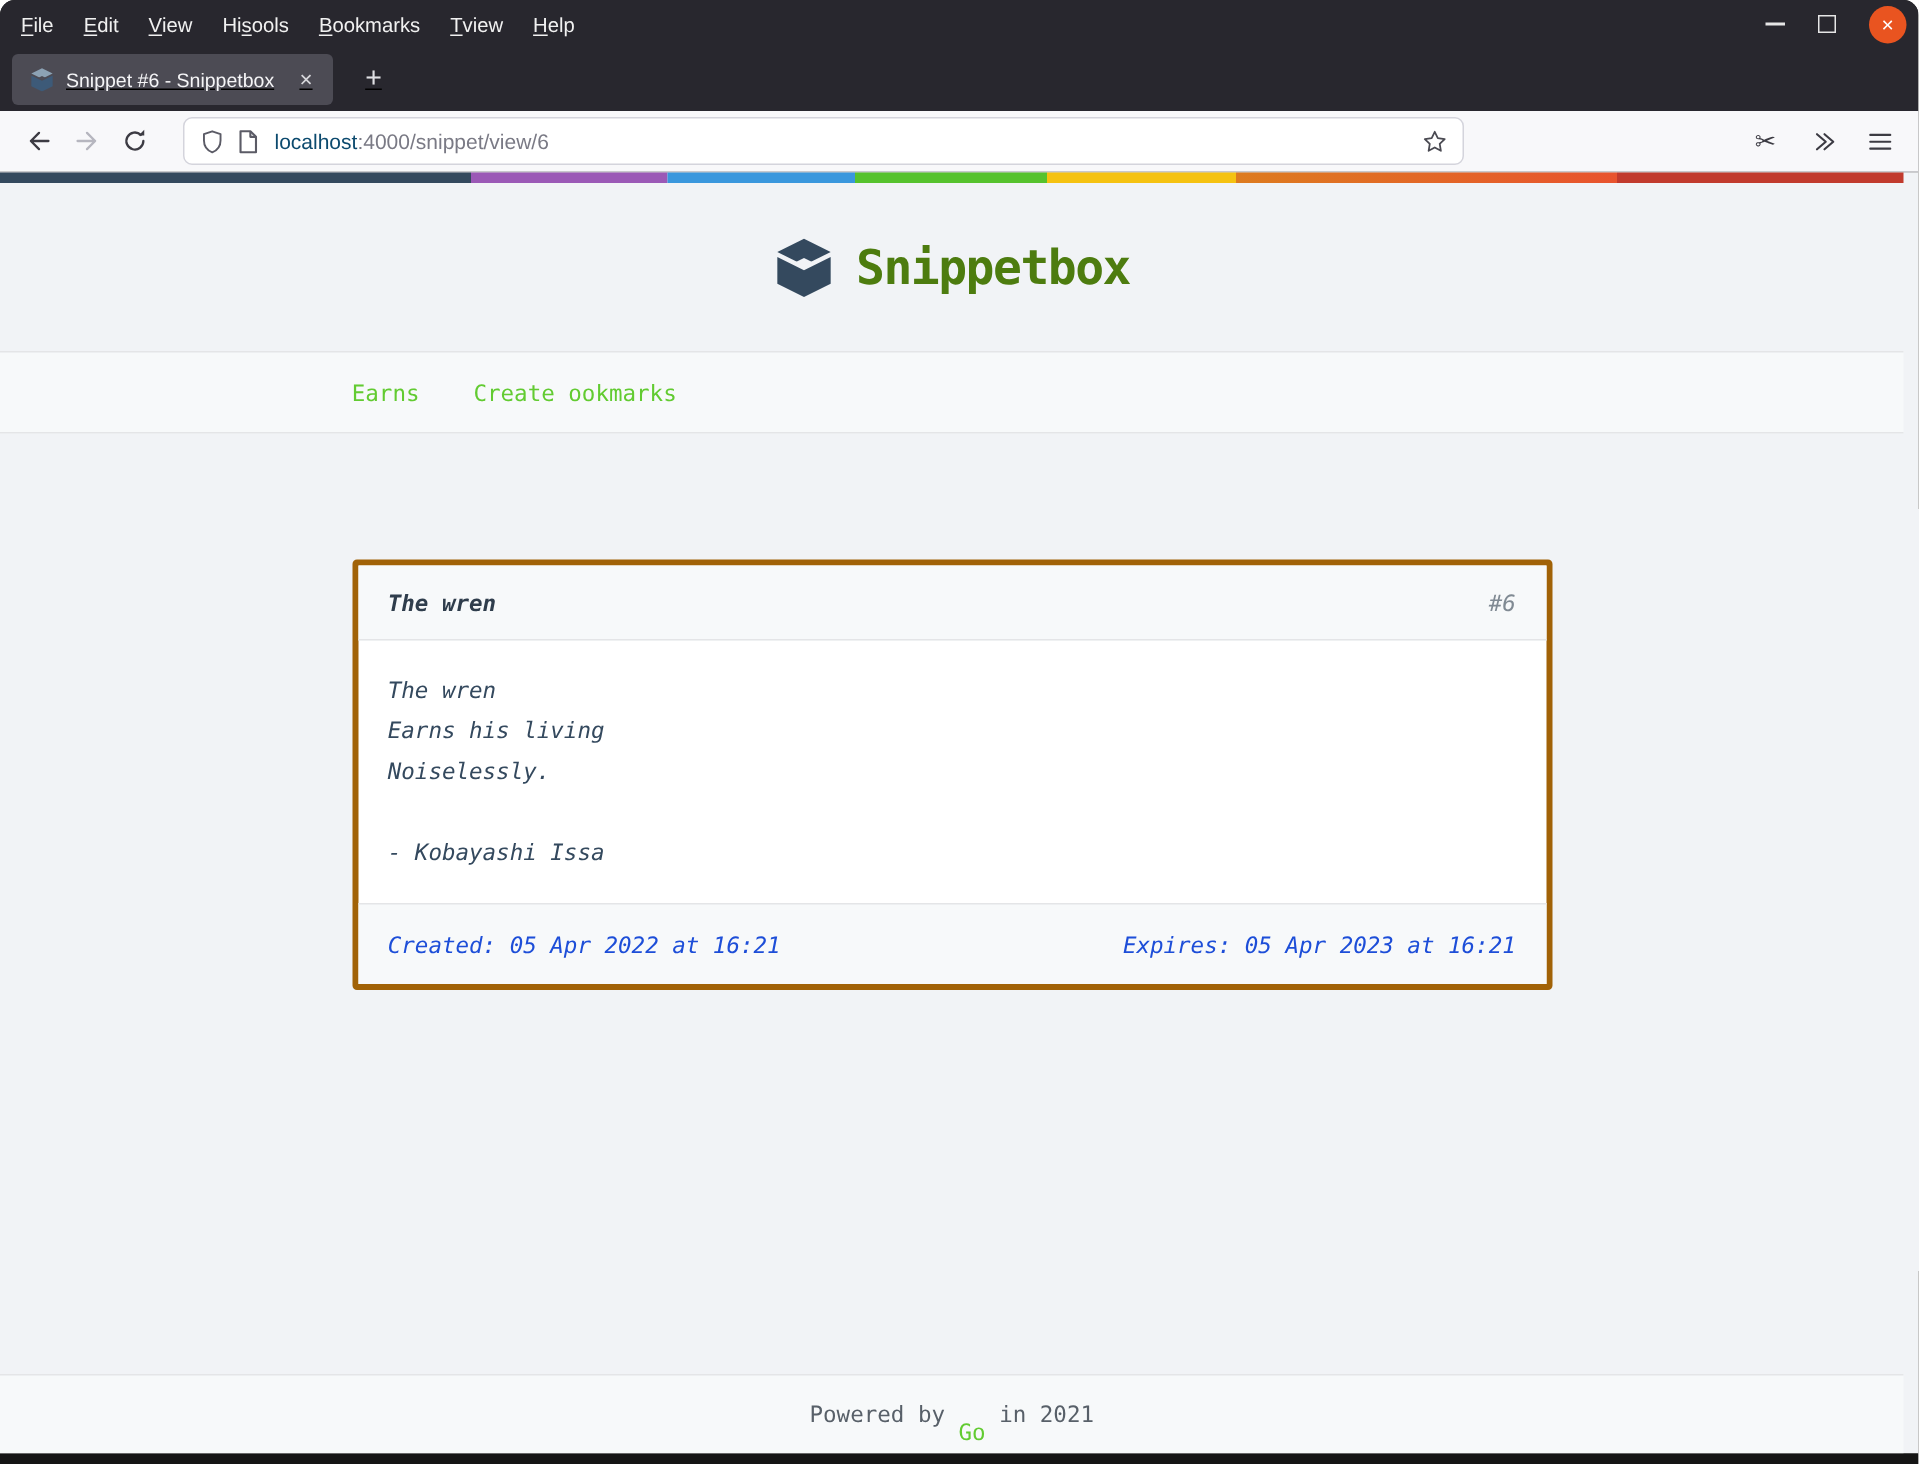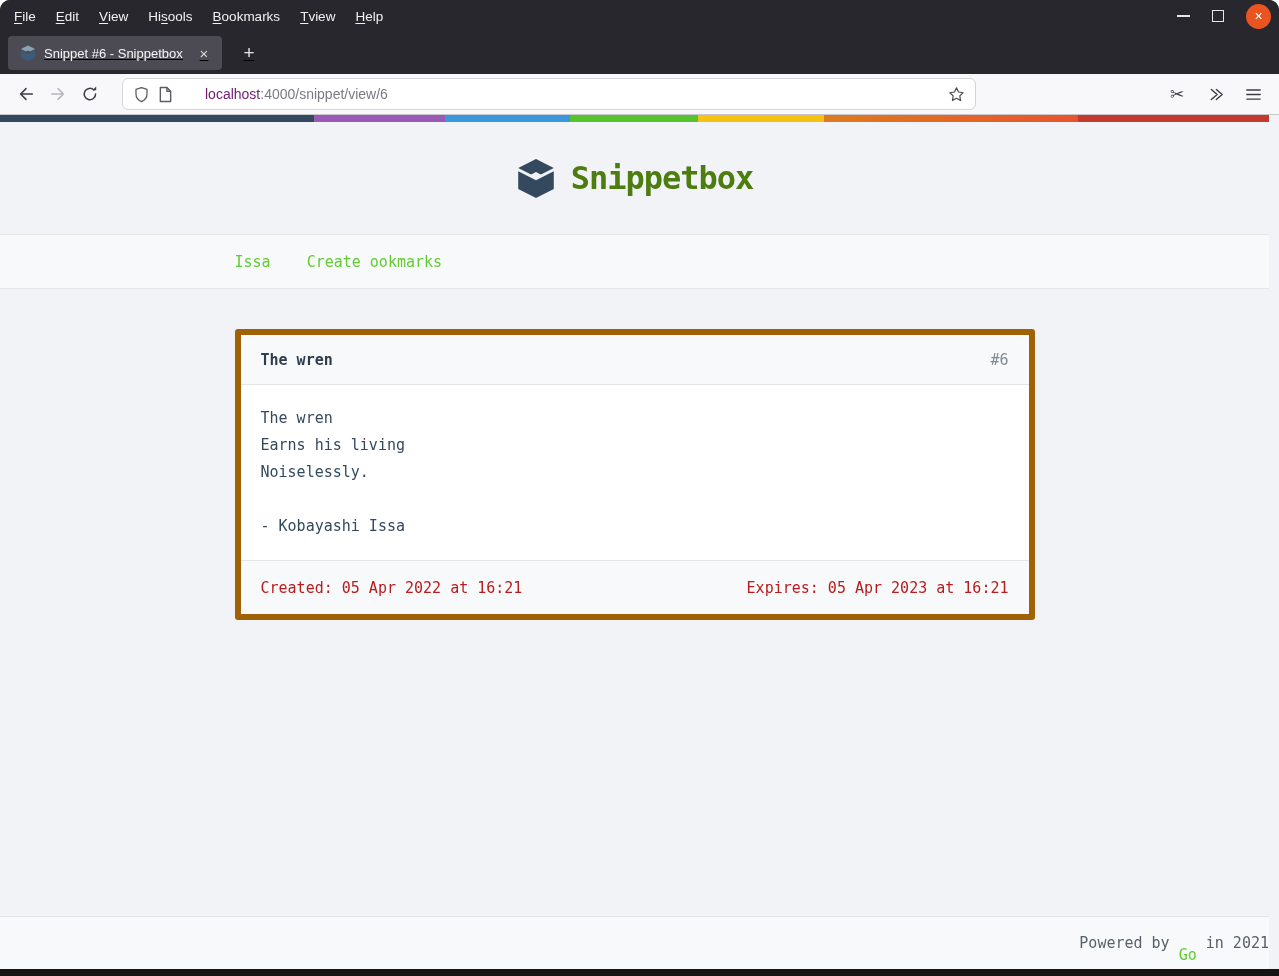--- a/index.html
+++ b/index.html
@@ -80,21 +80,21 @@
   .nav-btn.disabled { color: #b6b6bf; }
   .urlbar {
     margin-left: 16px;
     width: 854px; height: 32px;
     background: #ffffff; border: 1px solid #d4d4dc; border-radius: 6px;
     display: flex; align-items: center;
     padding: 0 6px 0 10px;
   }
   .urlbar .icon { color: #5b5b66; display: flex; align-items: center; }
   .url-text { margin-left: 10px; font-size: 14px; flex: 1; white-space: nowrap; }
-  .url-host { color: #701a75; margin-left: 22px; }
+  .url-host { color: #0c4a6e; }
   .url-path { color: #7a7a85; }
   .star-btn { color: #4a4a52; display: flex; align-items: center; padding: 4px; border-radius: 3px; }
   .toolbar-right { margin-left: auto; display: flex; align-items: center; gap: 6px; }
   .tb-icon {
     width: 32px; height: 30px; border-radius: 4px;
     display: flex; align-items: center; justify-content: center;
     color: #3c3b43;
   }
   .shot-glyph { font-size: 17px; line-height: 1; }
   
@@ -122,24 +122,25 @@
     display: flex; align-items: center;
   }
   .nav-inner { width: 800px; margin: 0 auto; display: flex; }
   .site-link {
     font-family: "DejaVu Sans Mono", monospace;
     font-size: 15px; color: #62cb31; text-decoration: none;
     margin-right: 36px;
   }
   .site-main { flex: 1; min-height: 0; }
   .snippet-card {
-    width: 800px; margin: 40px auto 0;
+    width: 800px; margin: 84px auto 0;
     background: #ffffff;
-    border: 6px solid #a16207; border-radius: 3px;
-    font-family: "DejaVu Sans Mono", monospace;
+    border: 4px solid #a16207; border-radius: 3px;
+    font-family: "DejaVu Sans Mono", monospace;
+    font-style: italic;
   }
   .snippet-head {
     height: 50px; background: #f7f9fa;
     border-bottom: 1px solid #e4e5e7;
     display: flex; align-items: center; justify-content: space-between;
     padding: 0 20px;
     font-size: 15px;
   }
   .snippet-title { font-weight: bold; color: #2f3d4c; }
   .snippet-id { color: #808a93; }
@@ -148,26 +149,26 @@
     font-family: "DejaVu Sans Mono", monospace;
     font-size: 15px; line-height: 27px;
     color: #34495e;
     white-space: pre;
   }
   .snippet-meta {
     height: 54px; background: #f7f9fa;
     border-top: 1px solid #e4e5e7;
     display: flex; align-items: center; justify-content: space-between;
     padding: 0 20px;
-    font-size: 15px; color: #b91c1c;
+    font-size: 15px; color: #1d4ed8;
   }
   .site-footer {
     height: 53px; flex: 0 0 53px;
     background: #f7f9fa; border-top: 1px solid #e4e5e7;
-    display: flex; align-items: center; justify-content: flex-end;
+    display: flex; align-items: center; justify-content: center;
     font-family: "DejaVu Sans Mono", monospace;
     font-size: 15px; color: #586069;
   }
   .go-link { color: #62cb31; text-decoration: none; margin-top: 24px; }
   .window-bottom { height: 7px; flex: 0 0 7px; background: #151515; }
   svg { display: block; }
 </style>
 </head>
 <body>
 
@@ -300,21 +301,21 @@
       <svg width="40" height="40" viewBox="0 0 36 36">
         <polygon points="18,1 34,9 18,17 2,9" fill="#34495e"></polygon>
         <polygon points="18,17.8 12.8,15.2 18,12.6 23.2,15.2" fill="#f1f3f6"></polygon>
         <polygon points="2,12 18,20 34,12 34,28 18,36 2,28" fill="#34495e"></polygon>
       </svg>
       <span class="brand-title">Snippetbox</span>
     </div>
 
     <div class="site-nav">
       <div class="nav-inner">
-        <a href="#" class="site-link">Issa</a>
+        <a href="#" class="site-link">Earns</a>
         <a href="#" class="site-link">Create ookmarks</a>
       </div>
     </div>
 
     <div class="site-main">
       <div class="snippet-card">
         <div class="snippet-head">
           <span class="snippet-title">The wren</span>
           <span class="snippet-id">#6</span>
         </div>

